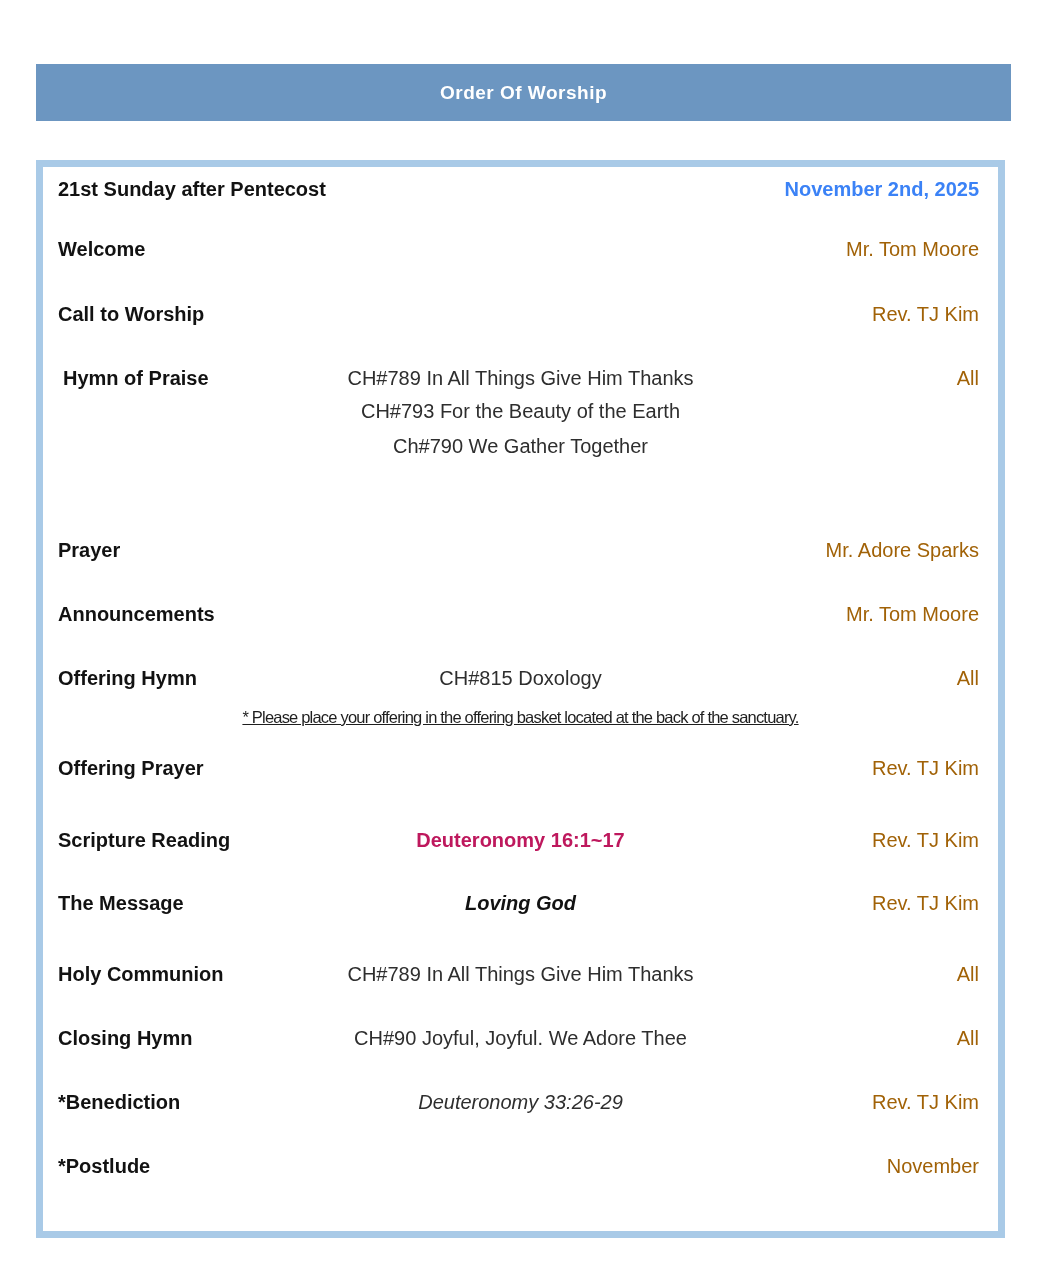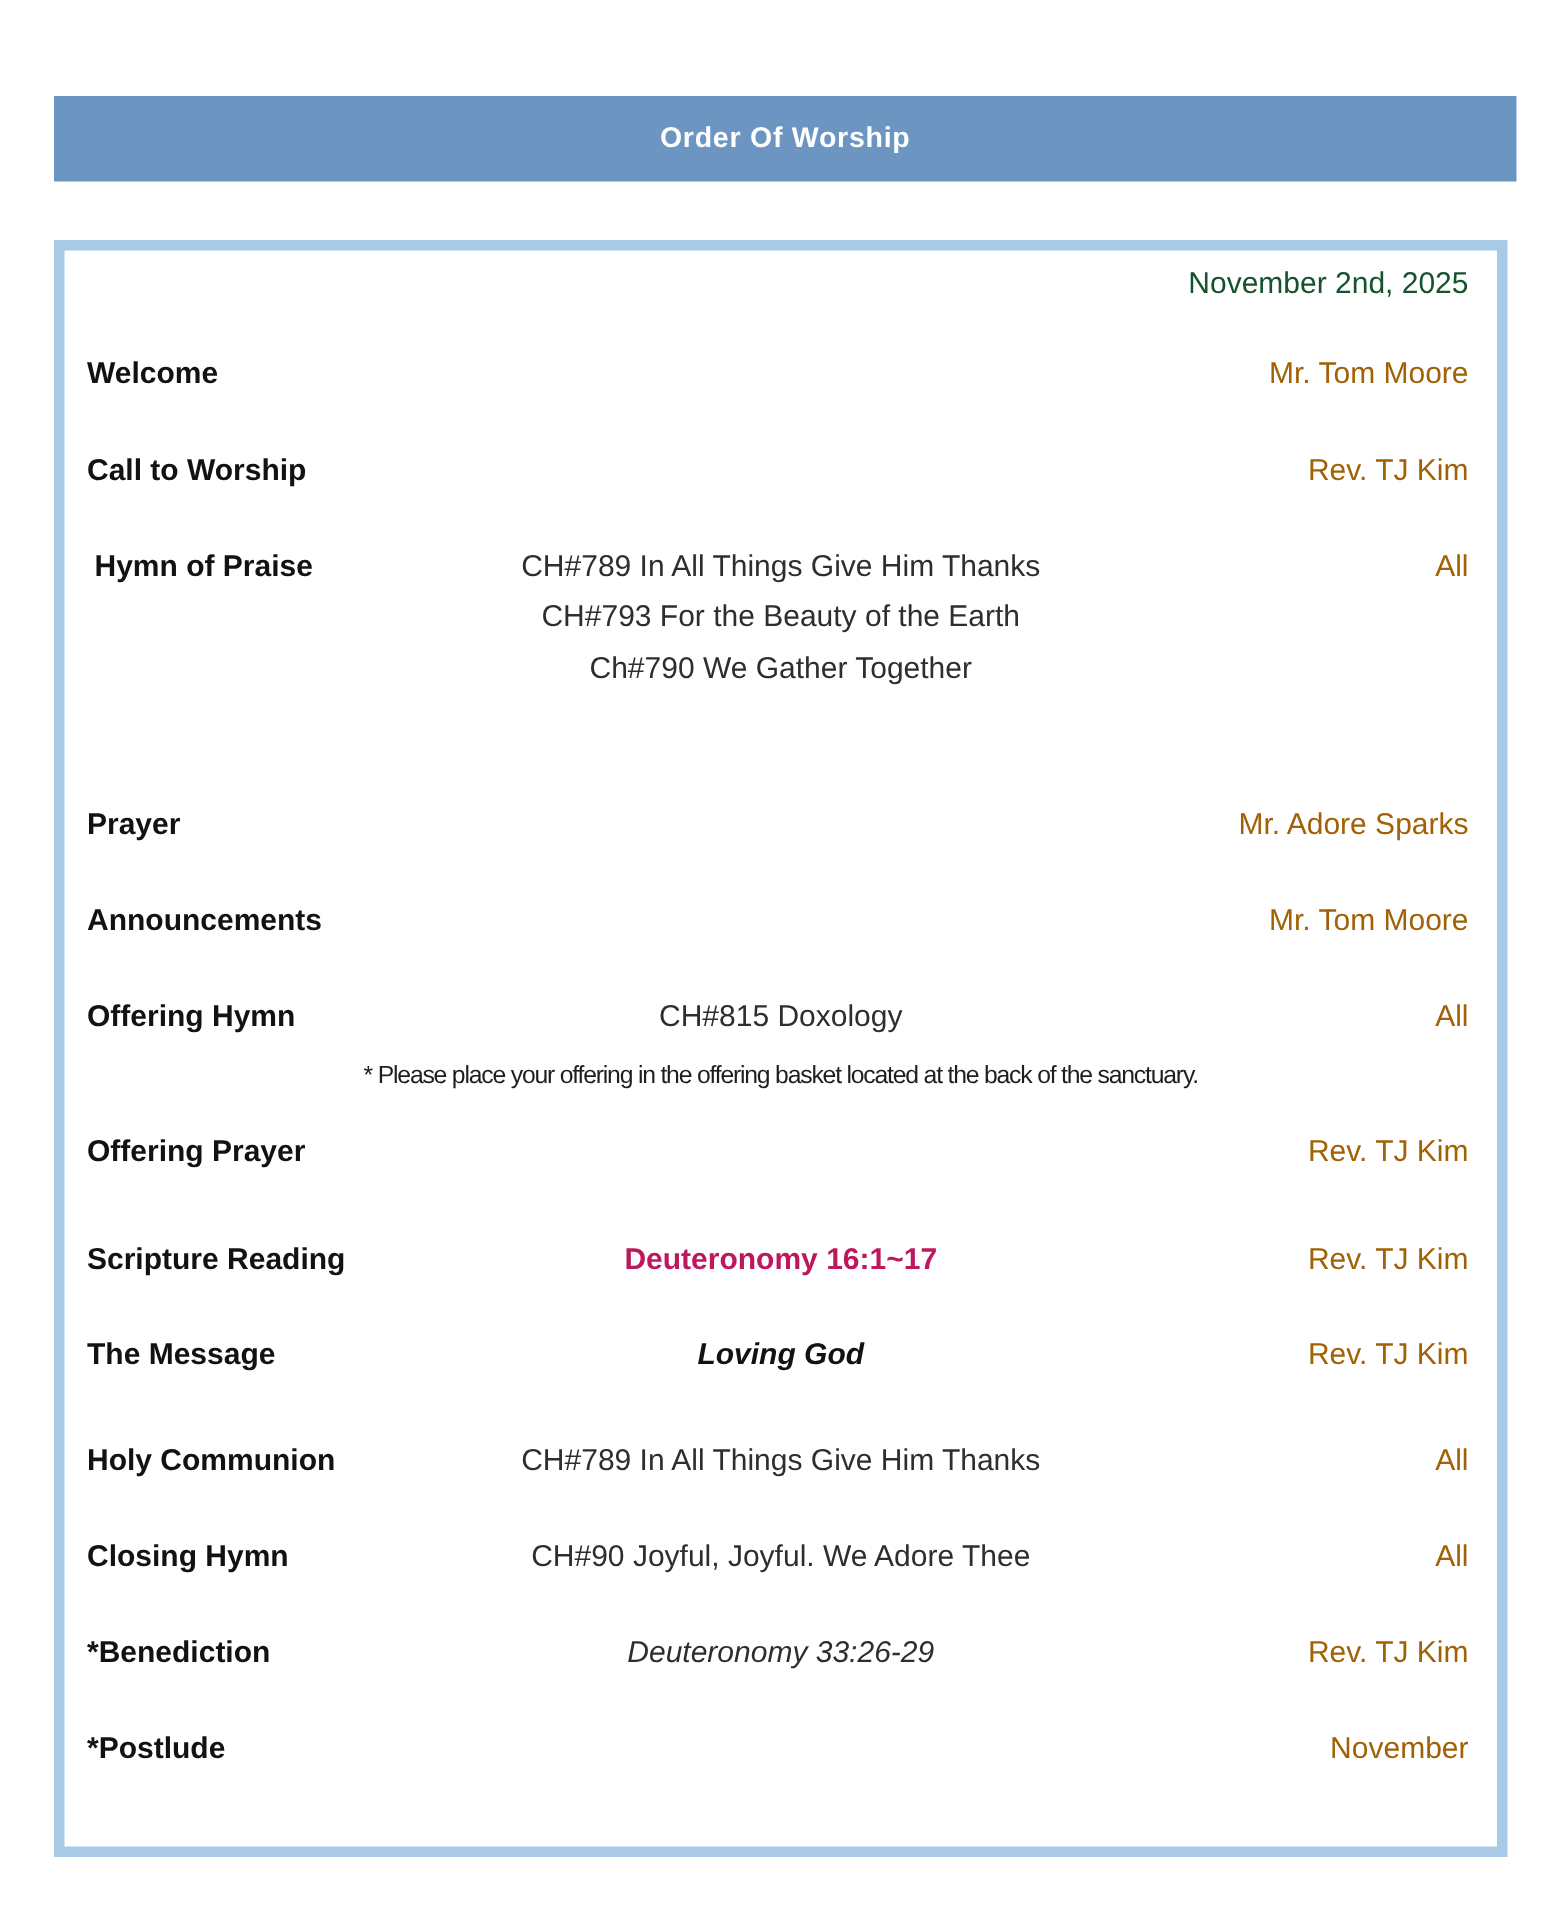--- a/index.html
+++ b/index.html
@@ -55,48 +55,50 @@
     position: absolute; left: 50%; top: 0;
     transform: translateX(-50%);
     font-weight: 400;
     color: #2e2e2e;
   }
   .c-right {
     position: absolute; right: 19px; top: 0;
     font-weight: 400;
     color: #a16207;
   }
-  .c-right.bold { font-weight: 400; color: #14532d; }
+  .c-right.bold { font-weight: 700; color: #3b82f6; }
   .c-center.bold { font-weight: 700; color: #be185d; }
   .c-center.bold-italic { font-weight: 700; font-style: italic; color: #121212; }
   .c-center.italic { font-style: italic; }
 
   .c-note {
     position: absolute; left: 50%; top: 0;
     transform: translateX(-50%);
     font-size: 16.5px;
     letter-spacing: -0.8px;
     font-weight: 400;
     color: #1e1e1e;
     white-space: nowrap;
+    text-decoration: underline;
   }
 </style>
 </head>
 <body>
 
 <div class="page">
 
   <div class="banner">
     <span class="banner-title">Order Of Worship</span>
   </div>
 
   <div class="worship-box">
     <div class="box-inner">
 
       <div class="row" style="top:11px">
+        <span class="c-label">21st Sunday after Pentecost</span>
         <span class="c-right bold">November 2nd, 2025</span>
       </div>
 
       <div class="row" style="top:71px">
         <span class="c-label">Welcome</span>
         <span class="c-right">Mr. Tom Moore</span>
       </div>
 
       <div class="row" style="top:136px">
         <span class="c-label">Call to Worship</span>

